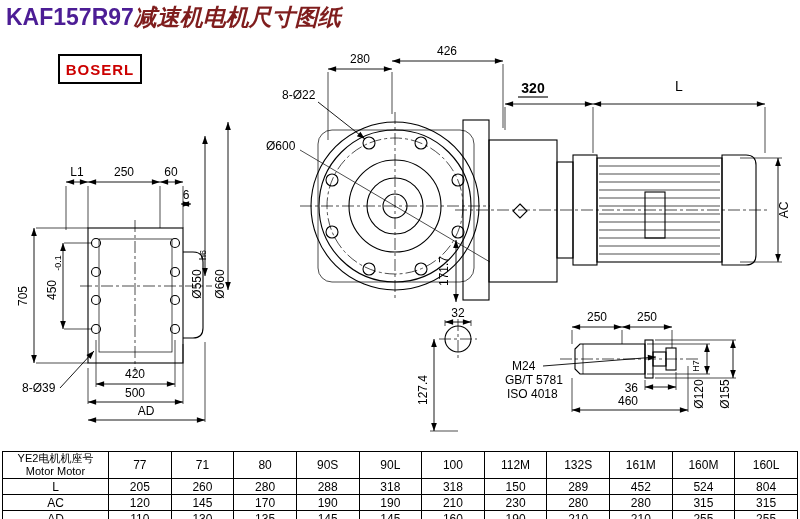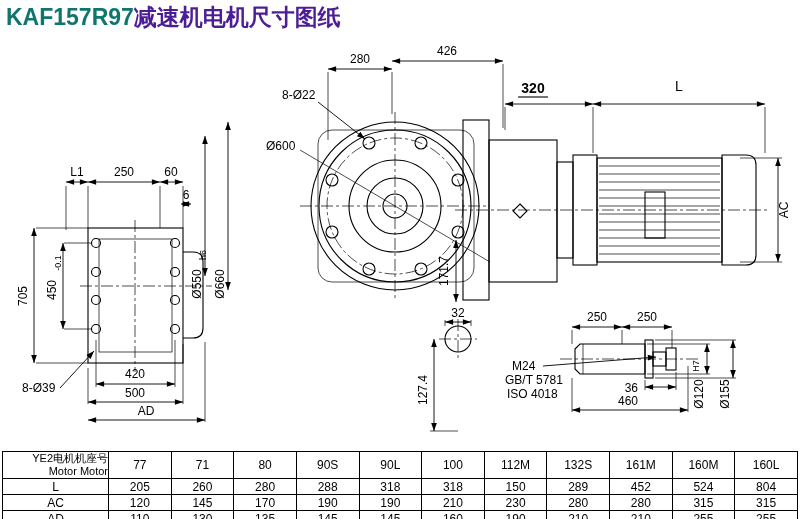--- a/index.html
+++ b/index.html
@@ -1,37 +1,37 @@
 <!DOCTYPE html>
 <html><head>
 <meta charset="utf-8">
 <style>
   html,body{margin:0;padding:0;background:#fff;}
   .page{position:relative;width:800px;height:519px;background:#fff;overflow:hidden;
         font-family:"Liberation Sans",sans-serif;}
   .title{position:absolute;left:6px;top:2px;font-size:23px;font-weight:bold;white-space:nowrap;}
-  .title .model{color:#0f766e;}
-  .title .suffix{color:#4c1d95;}
+  .title .model{color:#4c1d95;}
+  .title .suffix{color:#7f1d1d;font-style:italic;}
   .logo{position:absolute;left:58px;top:54px;width:80px;height:26px;border:2px solid #000;
         display:flex;align-items:center;justify-content:center;}
   .logo span{color:#cc0000;font-weight:bold;font-size:15px;letter-spacing:1px;}
   svg{position:absolute;left:0;top:0;}
   svg text{font-family:"Liberation Sans",sans-serif;font-size:12px;fill:#000;}
   svg .sm{font-size:9px;}
   svg .big{font-size:14px;}
   svg .bold{font-weight:bold;}
   .ln{stroke:#000;stroke-width:1.1;fill:none;}
   .thin{stroke:#000;stroke-width:0.7;fill:none;}
   .cl{stroke:#000;stroke-width:0.7;fill:none;stroke-dasharray:12 3 3 3;}
   .dim{stroke:#000;stroke-width:0.9;fill:none;}
   .spec-table{position:absolute;left:2px;top:451px;width:796px;border-collapse:collapse;
         table-layout:fixed;font-size:12px;}
   .spec-table td,.spec-table th{border:1px solid #000;text-align:center;padding:0;height:15px;
         white-space:nowrap;overflow:hidden;font-weight:normal;}
-  .spec-table th.first div{font-size:11px;line-height:13px;text-align:right;}
+  .spec-table th.first div{font-size:11px;line-height:13px;}
   .spec-table col.c0{width:106px;}
 </style>
 </head>
 <body>
 
 <div class="page">
 
   <svg width="800" height="452" viewBox="0 0 800 452">
     <defs>
       <marker id="ma" viewBox="0 0 10 10" refX="10" refY="5" markerWidth="11" markerHeight="9" orient="auto-start-reverse">
@@ -230,20 +230,23 @@
       <text transform="rotate(-90 703 394)" x="703" y="394" text-anchor="middle">Ø120</text>
       <text class="sm" transform="rotate(-90 699 366)" x="699" y="366" text-anchor="middle">H7</text>
       <text transform="rotate(-90 729 394)" x="729" y="394" text-anchor="middle">Ø155</text>
     </g>
   </svg>
 
   <div class="title">
     <span class="model">KAF157R97</span><span class="suffix">减速机电机尺寸图纸</span>
   </div>
 
+  <div class="logo">
+    <span>BOSERL</span>
+  </div>
 
   <table class="spec-table">
     <colgroup>
       <col class="c0">
         <col>
         <col>
         <col>
         <col>
         <col>
         <col>

